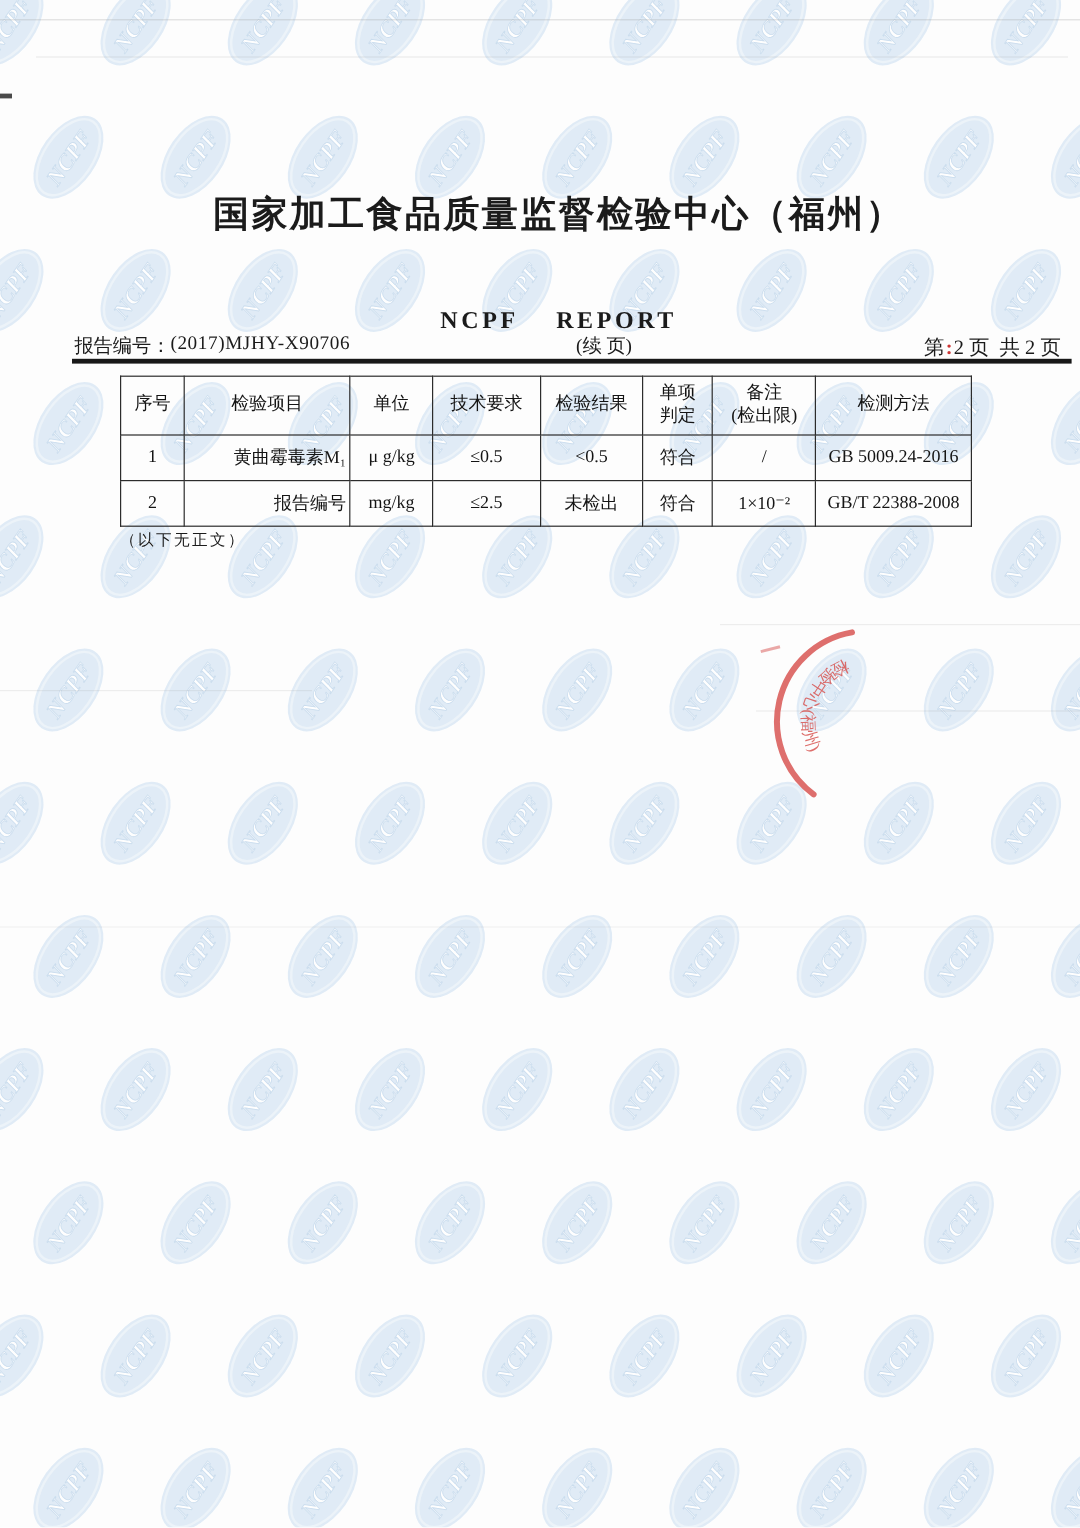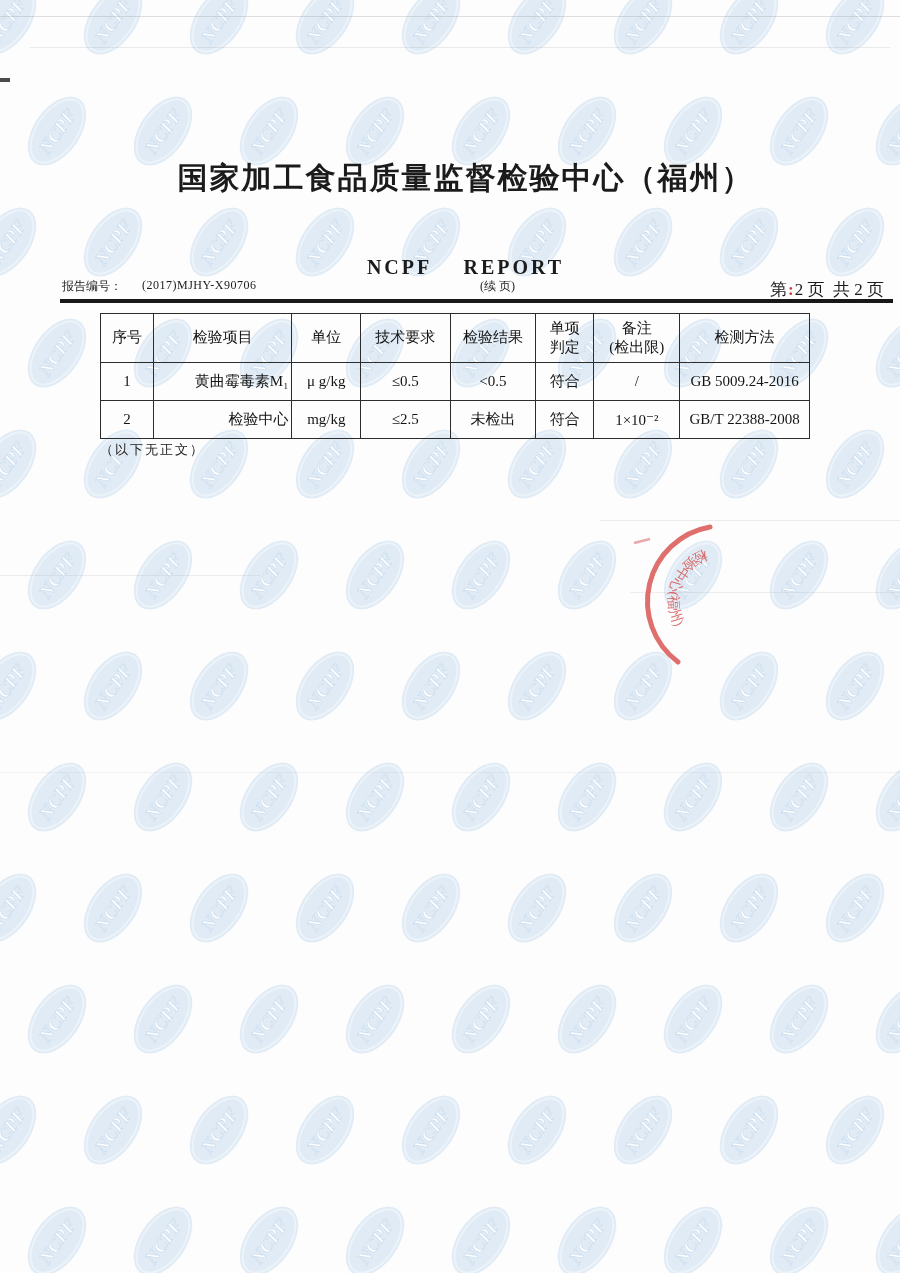--- a/index.html
+++ b/index.html
@@ -13,21 +13,21 @@
     background:#fdfdfd;overflow:hidden;color:#1b1b1b;
   }
   .wm-layer{position:absolute;inset:0;pointer-events:none;}
   .wm{position:absolute;width:90px;height:100px;opacity:.85;}
   .abs{position:absolute;}
   .center-line{left:12px;right:0;text-align:center;margin-left:19px;}
   .title-cn{top:158px;font-size:30px;font-weight:bold;letter-spacing:2px;}
   .title-en{top:197px;font-size:16.5px;font-weight:bold;letter-spacing:.2px;}
   .report-title-cn{top:222px;font-size:32px;font-weight:bold;letter-spacing:6px;white-space:pre;}
   .report-title-en{top:256px;font-size:20px;font-weight:bold;letter-spacing:3px;white-space:pre;}
-  .meta-row{top:278px;font-size:12px;}
+  .meta-row{top:278px;font-size:16px;}
   .report-no-label{left:62px;}
   .report-no-value{left:142px;letter-spacing:.5px;}
   .continuation{left:432px;margin-left:48px;}
   .page-indicator{right:16px;font-size:17px;white-space:pre;}
   .artifact-colon{color:#cc3433;font-weight:bold;margin:0 1px;}
   .rule{left:60px;top:299px;width:833px;height:4px;background:#181818;}
   table.results{
     position:absolute;left:100px;top:313px;width:710px;
     border-collapse:collapse;table-layout:fixed;
     font-size:15px;color:#141414;text-align:center;
@@ -856,21 +856,21 @@
           <td class="item-cell">黄曲霉毒素M₁</td>
           <td>μ g/kg</td>
           <td>≤0.5</td>
           <td>&lt;0.5</td>
           <td>符合</td>
           <td>/</td>
           <td>GB 5009.24-2016</td>
         </tr>
         <tr>
           <td>2</td>
-          <td class="item-cell">检验中心</td>
+          <td class="item-cell">报告编号</td>
           <td>mg/kg</td>
           <td>≤2.5</td>
           <td>未检出</td>
           <td>符合</td>
           <td>1×10⁻²</td>
           <td>GB/T 22388-2008</td>
         </tr>
       </tbody>
   </table>
 

